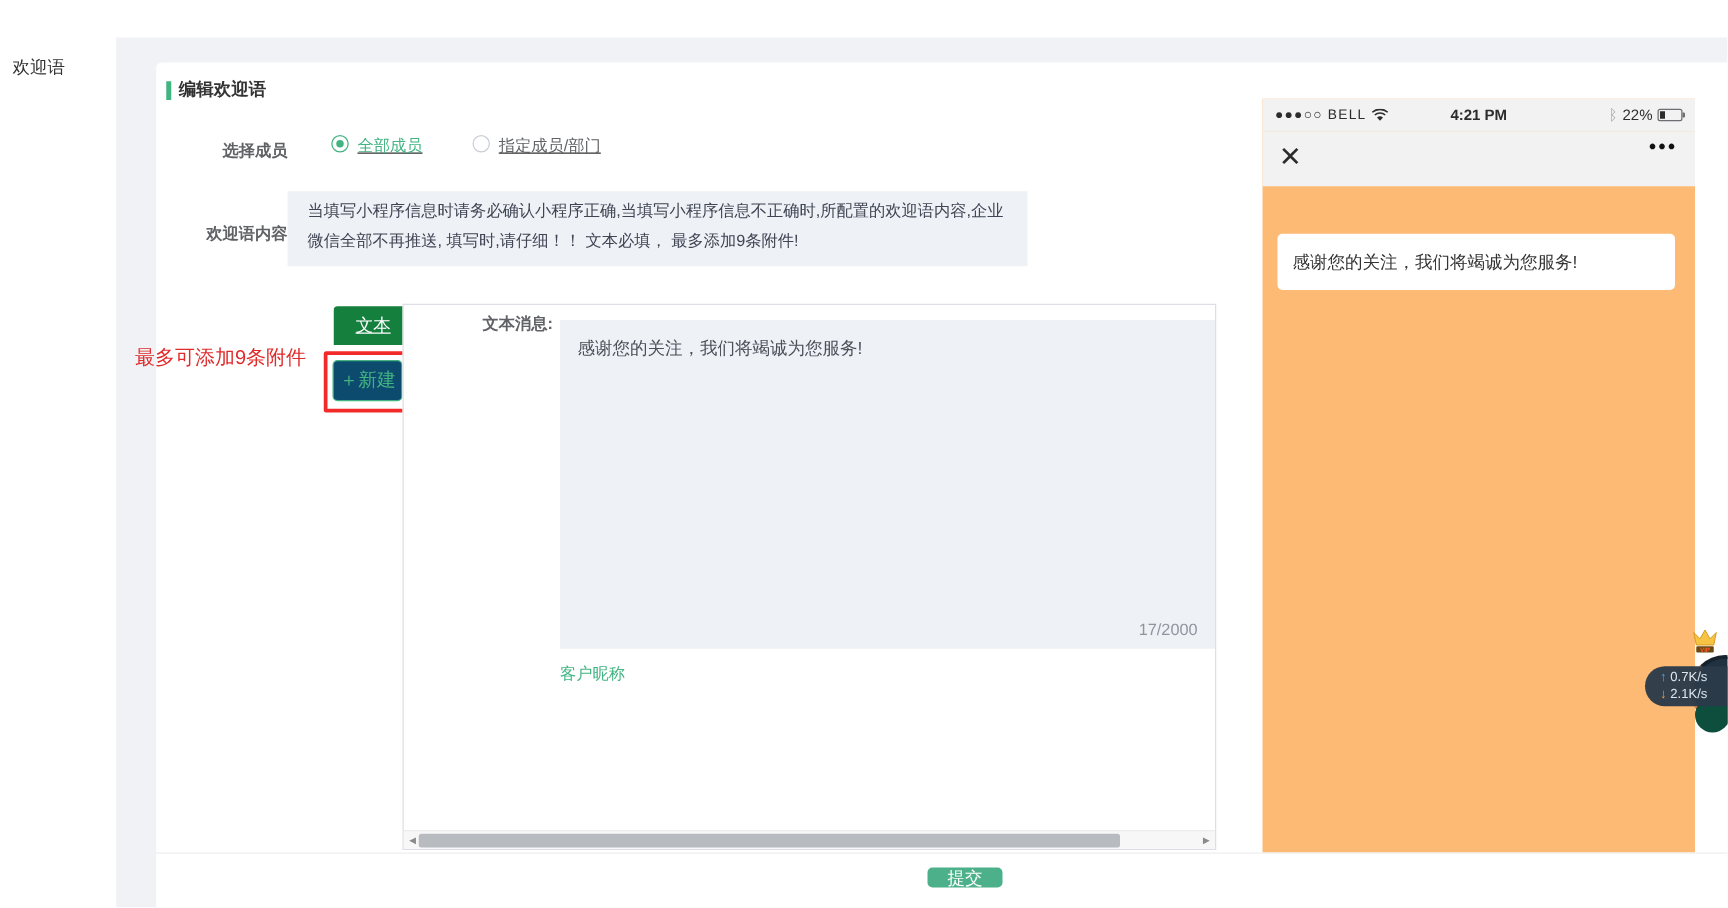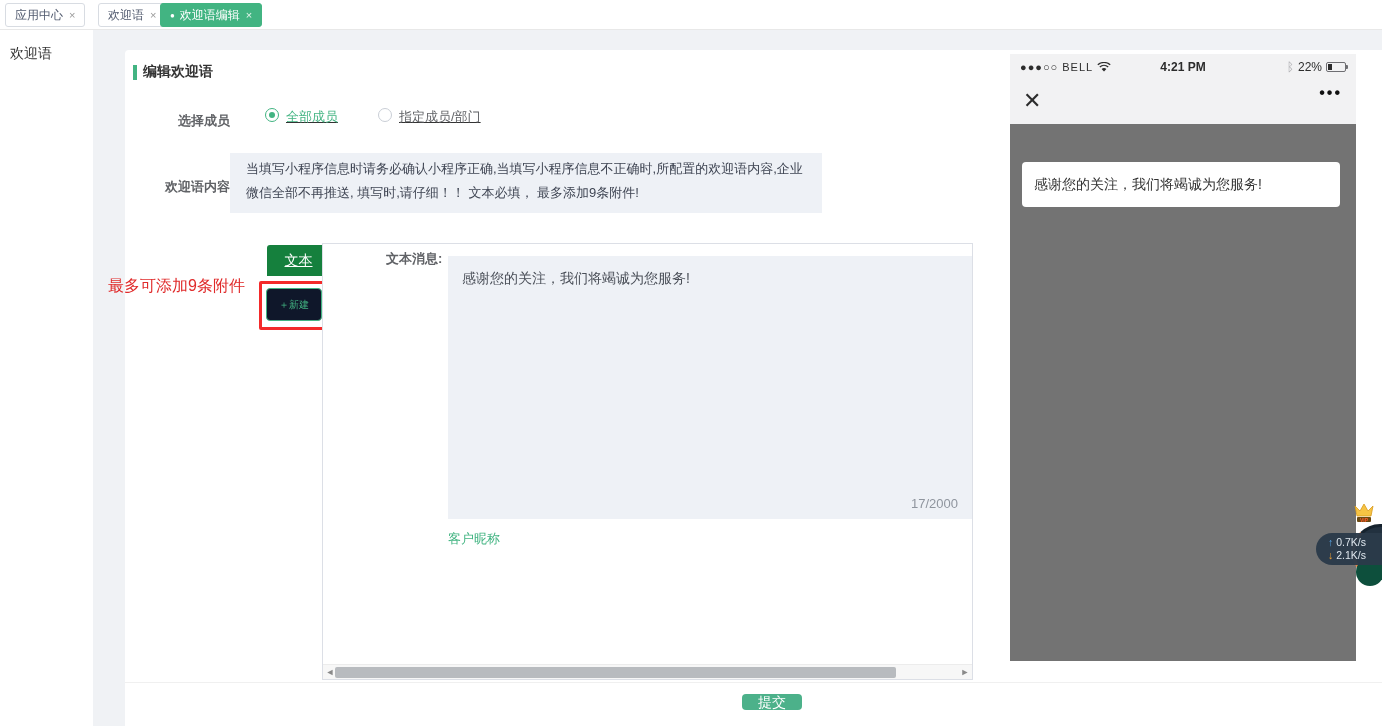--- a/index.html
+++ b/index.html
@@ -34,37 +34,37 @@
   .radio { display:flex; cursor:pointer; margin-right:40px;text-decoration:underline; }
   .radio .circ { width:14px; height:14px; border-radius:50%; border:1px solid #c9ced6; background:#fff; margin-right:7px; position:relative; }
   .radio.checked .circ { border-color:#42b482; }
   .radio.checked .circ::after { content:""; position:absolute; left:3px; top:3px; width:6px; height:6px; border-radius:50%; background:#42b482; }
   .radio.checked .rlabel { color:#42b482; }
   .radio .rlabel { font-size:13px; color:#606266; }
 
   .notice { position:absolute; left:105px; top:103px; width:592px; height:60px; background:#eef1f6; color:#3f4553; font-size:13px; line-height:24px; padding:4px 16px; }
 
   .type-tab { position:absolute; left:142px; top:195px; width:63px; height:31px; background:#15803d; color:#fff; font-size:14px; text-align:center; line-height:31px; border-radius:3px 3px 0 0; cursor:pointer;text-decoration:underline; }
-  .new-btn { position:absolute; left:141px; top:238px; width:56px; height:33px; background:#0f172a; border:1px solid #42b482; color:#42b482; font-size:10px; border-radius:4px; cursor:pointer; line-height:31px; text-align:center; }
+  .new-btn { position:absolute; left:141px; top:238px; width:56px; height:33px; background:#0c4a6e; border:1px solid #42b482; color:#42b482; font-size:15px; border-radius:4px; cursor:pointer; line-height:31px; text-align:center; }
   .anno-rect { position:absolute; left:134px; top:231px; width:70px; height:49px; border:3px solid #f32a2a; border-radius:2px; pointer-events:none; }
   .anno-text { position:absolute; left:-17px; top:226px; width:150px; color:#e02b2b; font-size:16px; white-space:nowrap; }
 
   .panel { position:absolute; left:197px; top:193px; width:651px; height:437px; background:#fff; border:1px solid #dcdfe6; }
   .msg-label { position:absolute; left:63px; top:6px; font-size:13px; font-weight:bold; color:#606266; }
   .msg-area { position:absolute; left:125px; top:12px; width:524px; height:263px; background:#eef1f6; cursor:text; }
   .msg-text { position:absolute; left:14px; top:12px; right:14px; font-size:14px; color:#4a4f58; line-height:20px; }
   .msg-count { position:absolute; right:14px; bottom:8px; font-size:13px; color:#8f959e; }
   .nickname { position:absolute; left:125px; top:286px; font-size:13px; color:#42b482; cursor:pointer; }
   .hscroll { position:absolute; left:0; bottom:0; width:649px; height:15px; background:#f7f7f7; border-top:1px solid #ececec; }
   .hscroll .arr { position:absolute; top:0; width:14px; height:14px; font-size:9px; color:#8a8a8a; text-align:center; line-height:14px; cursor:pointer; }
   .hscroll .arr.l { left:0; } .hscroll .arr.r { right:0; }
   .hscroll .thumb { position:absolute; left:12px; top:2px; width:561px; height:11px; background:#b8bbbf; border-radius:2px; cursor:grab; }
 
   
-  .phone { position:absolute; left:885px; top:4px; width:346px; height:607px; background:#737373; }
+  .phone { position:absolute; left:885px; top:29px; width:346px; height:607px; background:#fdba74; }
   .statusbar { position:absolute; left:0; top:0; width:100%; height:26px; background:#f2f2f3; display:flex; align-items:center; padding:0 10px; font-size:12px; color:#2c2c2c; }
   .sb-left { flex:1; display:flex; align-items:center; gap:4px; white-space:nowrap; }
   .sb-mid { flex:1; text-align:center; font-weight:bold; white-space:nowrap; }
   .sb-right { flex:1; display:flex; align-items:center; justify-content:flex-end; gap:4px; white-space:nowrap; }
   .carrier { letter-spacing:1px; font-size:11px; }
   .bt { color:#a7a7ab; font-size:12px; }
   .battery { display:inline-block; position:relative; width:20px; height:10px; border:1px solid #6e6e72; border-radius:2px; }
   .battery::after { content:""; position:absolute; right:-3px; top:2px; width:2px; height:4px; background:#6e6e72; border-radius:0 1px 1px 0; }
   .battery .fill { position:absolute; left:1px; top:1px; width:4px; height:6px; background:#2c2c2c; }
   .phone-nav { position:absolute; left:0; top:26px; width:100%; height:44px; background:#f2f2f3; }
@@ -84,31 +84,20 @@
   .pill { position:absolute; left:6px; top:33px; width:70px; height:32px; background:rgba(43,58,74,.96); border-radius:16px 0 0 16px; padding:3px 0 0 12px; }
   .pill .row { font-size:10.5px; color:#dfe7ee; line-height:13px; white-space:nowrap; }
   .pill .up { color:#58a6e8; } .pill .dn { color:#f0a030; }
   .crown { position:absolute; left:42px; top:2px; width:24px; height:26px; }
 </style>
 </head>
 <body>
 
 <div class="app">
 
-  <div class="tabbar">
-    <div class="tab tab1">
-      <span>应用中心</span><span class="x">×</span>
-    </div>
-    <div class="tab tab2">
-      <span>欢迎语</span><span class="x">×</span>
-    </div>
-    <div class="tab tab3 active">
-      <span class="dot">●</span><span>欢迎语编辑</span><span class="x">×</span>
-    </div>
-  </div>
 
   <div class="sidebar">
     <div class="sidebar-item">欢迎语</div>
   </div>
 
   <div class="canvas"></div>
 
   <div class="card">
 
     <div class="section-title">

